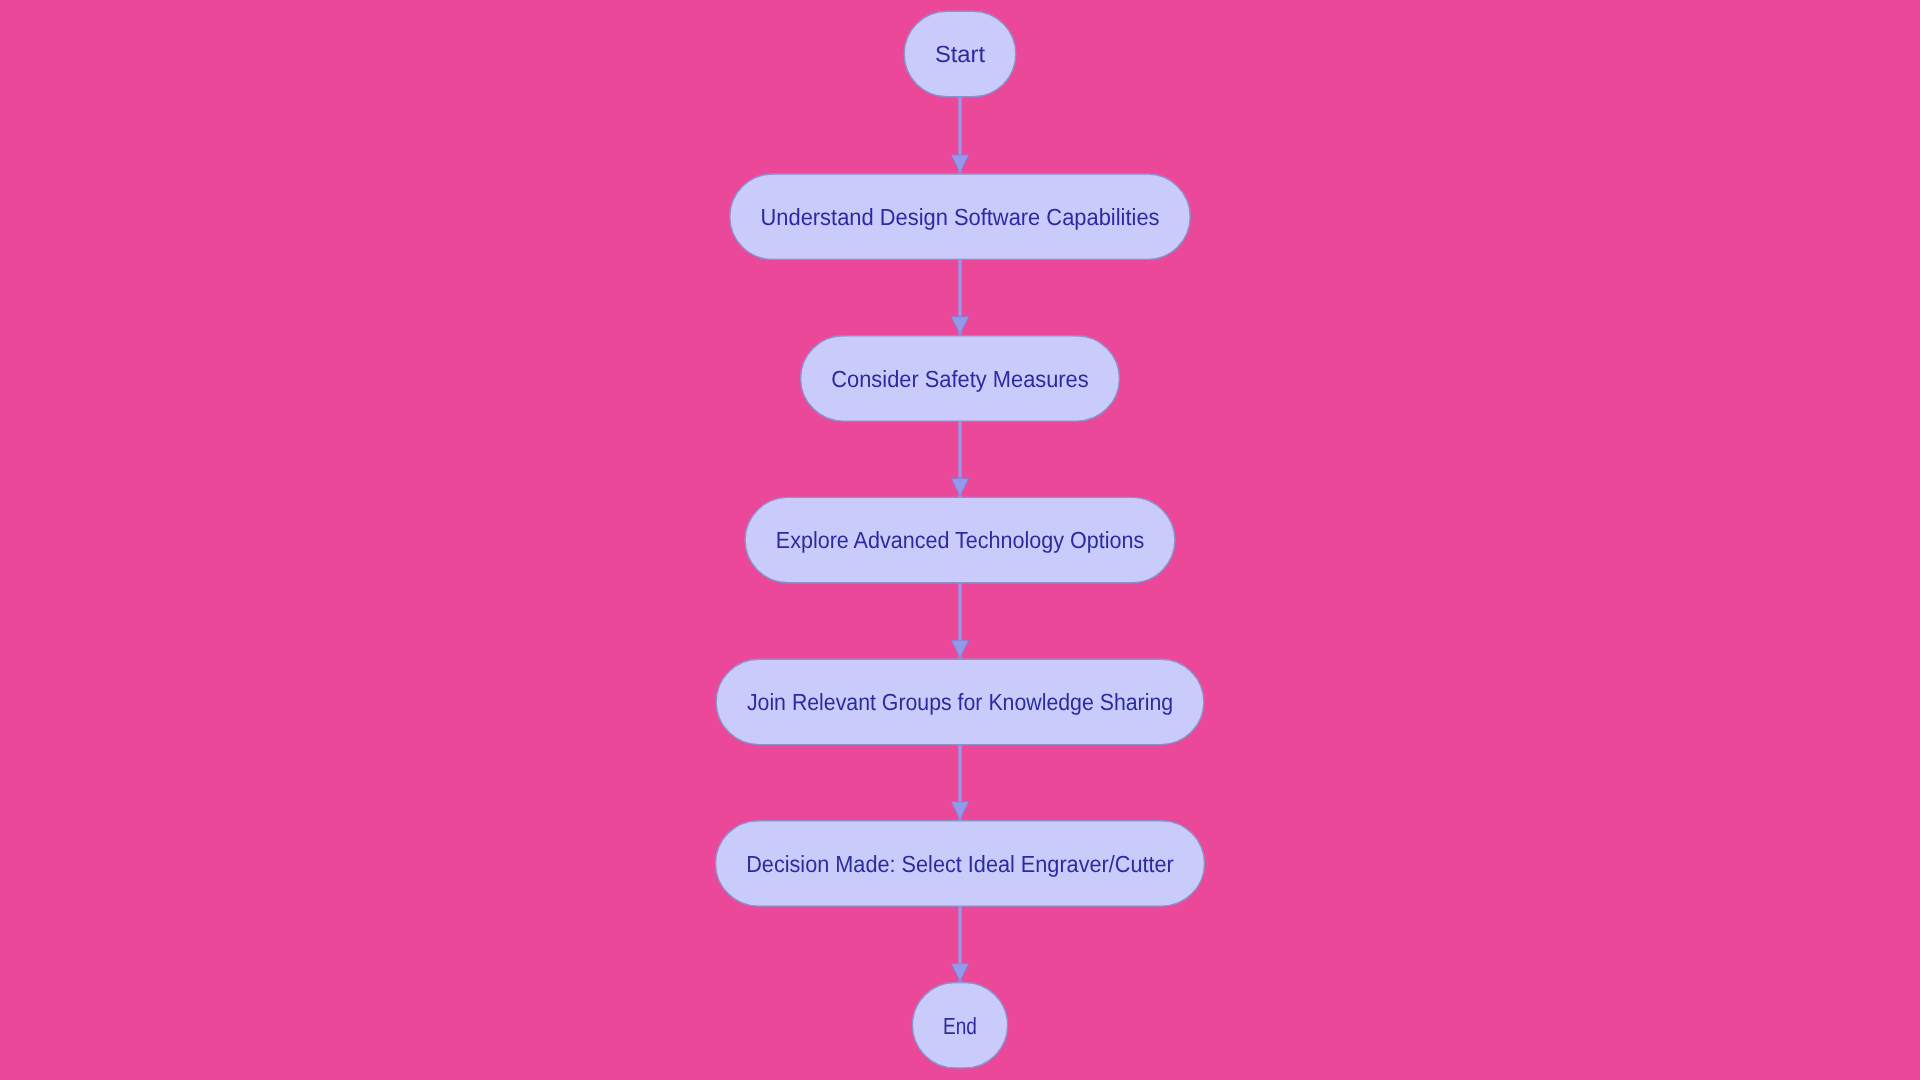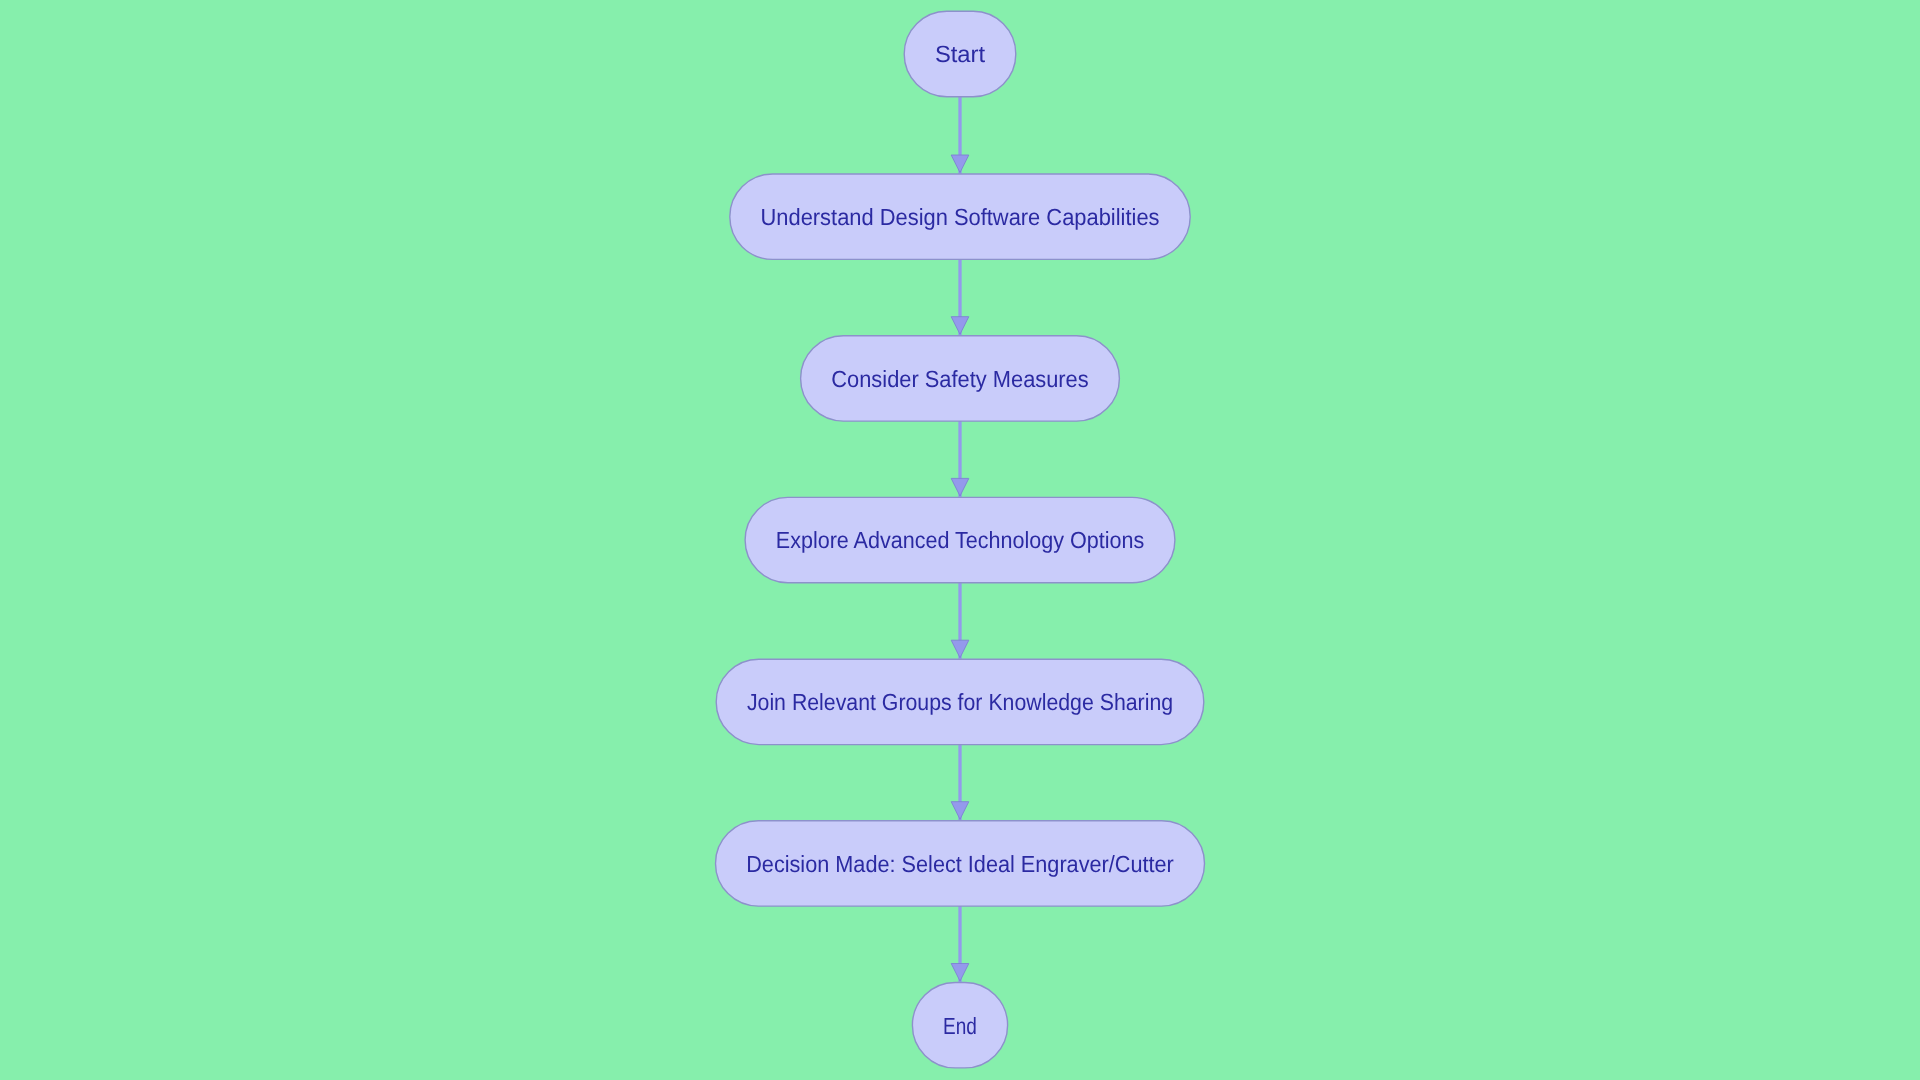--- a/index.html
+++ b/index.html
@@ -22,21 +22,21 @@
   .node-label{
     font-family:"Liberation Sans", sans-serif;
     font-weight:400;
     font-style:normal;
   }
   .edge-line{fill:none;}
 </style>
 </head>
 <body>
 
-<div id="page" style="background: #86efac;">
+<div id="page" style="background: #ec4899;">
   <svg id="chart" width="1920" height="1080" viewBox="0 0 1920 1080">
     <g>
 
     <g>
       <g>
         <path class="edge-line" d="M 960 96.70 L 960 174.00" stroke="#9499ec" stroke-width="3.3"></path>
         <path class="arrow-head" d="M 951.20 155.00 L 968.80 155.00 L 960 172.60 Z" fill="#9499ec" stroke="#7d81d2" stroke-width="0.9" stroke-linejoin="miter"></path>
       </g>
       <g>
         <path class="edge-line" d="M 960 259.40 L 960 335.70" stroke="#9499ec" stroke-width="3.3"></path>

